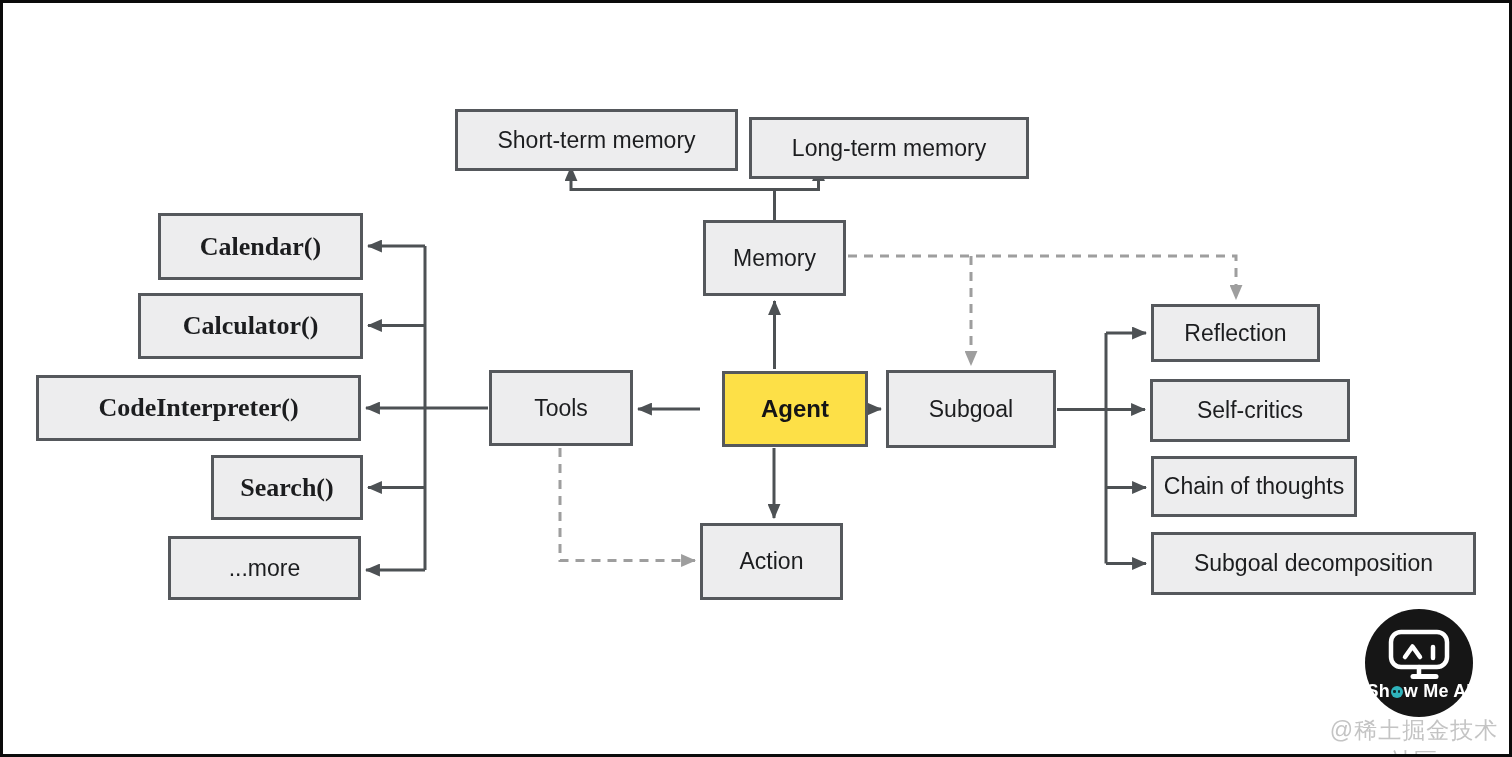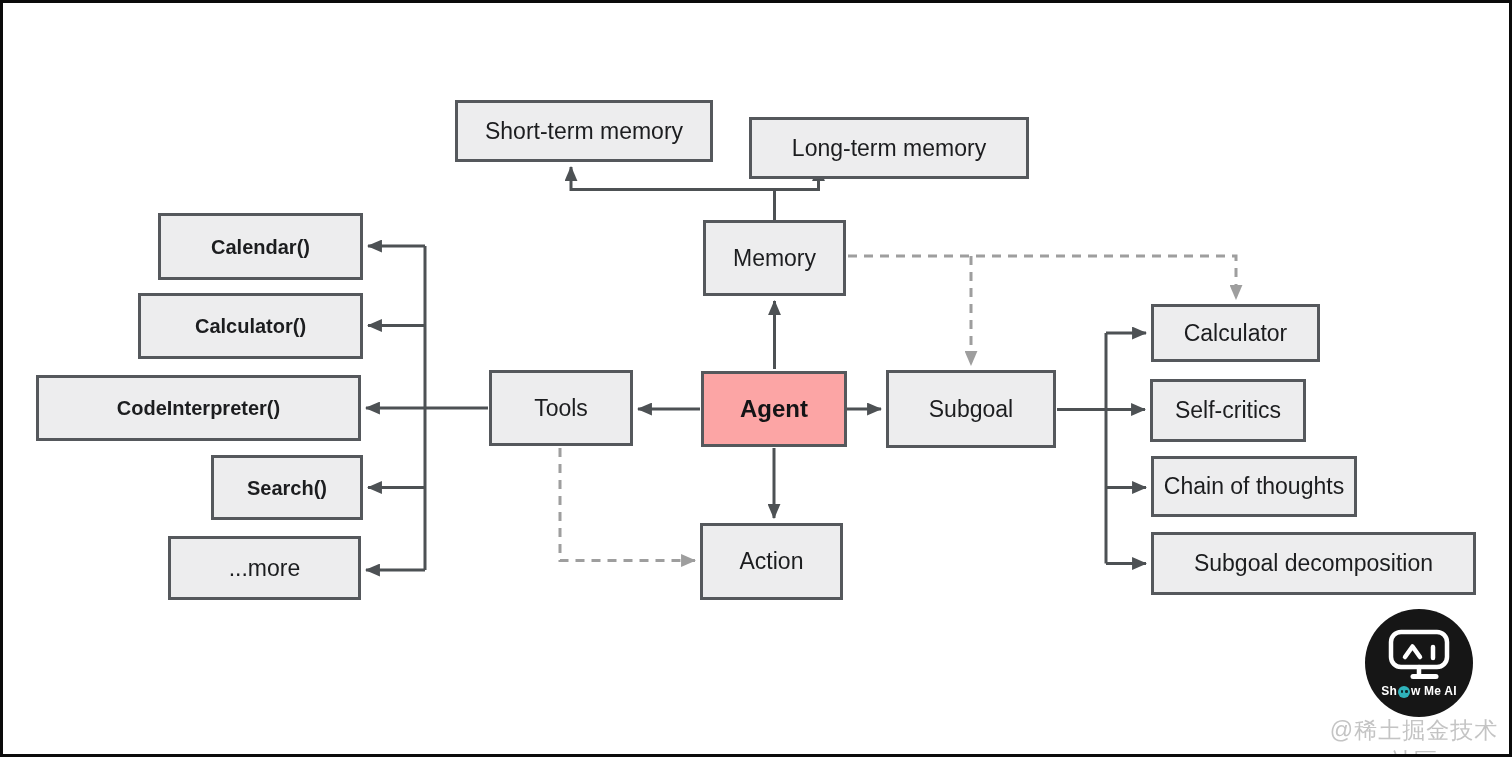--- a/index.html
+++ b/index.html
@@ -9,34 +9,34 @@
     font-family:"Liberation Sans", sans-serif;
   }
   .wires{position:absolute;left:0;top:0;width:1512px;height:757px;}
   .node{
     position:absolute;box-sizing:border-box;
     background:#ededee;border:3px solid #55585c;
     display:flex;align-items:center;justify-content:center;
     color:#1c1d1f;font-size:23px;line-height:1;white-space:nowrap;
   }
   .mono{
-    font-family:Liberation Sans, sans-serif;
-    font-weight:bold;font-size:20px;
+    font-family:Liberation Serif, serif;
+    font-weight:bold;font-size:26px;
   }
-  .agent{background:#fca5a5;font-weight:bold;font-size:24px;color:#141416;}
+  .agent{background:#fde047;font-weight:bold;font-size:24px;color:#141416;margin-left:21px;}
   
   .logo{
     position:absolute;left:1362px;top:606px;width:108px;height:108px;
     background:#161616;border-radius:50%;
   }
   .logo svg{position:absolute;left:0;top:0;}
   .logo-text{
     position:absolute;left:0;right:0;top:72px;height:20px;
     display:flex;align-items:center;justify-content:center;
-    color:#ffffff;font-weight:bold;font-size:12px;letter-spacing:0.2px;
+    color:#ffffff;font-weight:bold;font-size:18px;letter-spacing:0.2px;
   }
   .robot-o{
     position:relative;display:inline-block;width:12px;height:12px;
     background:#2fb3bb;border-radius:50%;margin:0 1px;top:1px;
   }
   .robot-o::before,.robot-o::after{
     content:"";position:absolute;top:4px;width:2.5px;height:2.5px;
     background:#10282b;border-radius:50%;
   }
   .robot-o::before{left:2.5px;}
@@ -81,37 +81,37 @@
       <path d="M1103 484.5 L1143 484.5" marker-end="url(#ah)"></path>
       <path d="M1103 560.5 L1143 560.5" marker-end="url(#ah)"></path>
     </g>
     <g stroke="#9e9e9e" stroke-width="3" fill="none" stroke-dasharray="9 7">
       <path d="M845 253 L1233 253 L1233 296" marker-end="url(#ahg)"></path>
       <path d="M968 253 L968 362" marker-end="url(#ahg)"></path>
       <path d="M557 445 L557 557.5 L692 557.5" marker-end="url(#ahg)"></path>
     </g>
   </svg>
 
-  <div class="node" style="left:452px;top:97px;width:258px;height:62px">Short-term memory</div>
+  <div class="node" style="left:452px;top:106px;width:283px;height:62px">Short-term memory</div>
 
   <div class="node" style="left:746px;top:114px;width:280px;height:62px">Long-term memory</div>
 
   <div class="node" style="left:700px;top:217px;width:143px;height:76px">Memory</div>
 
   <div class="node agent" style="left:698px;top:368px;width:146px;height:76px">Agent</div>
 
   <div class="node" style="left:486px;top:367px;width:144px;height:76px">Tools</div>
 
   <div class="node" style="left:697px;top:520px;width:143px;height:77px">Action</div>
 
   <div class="node" style="left:883px;top:367px;width:170px;height:78px">Subgoal</div>
 
-  <div class="node" style="left:1148px;top:301px;width:169px;height:58px">Calculator</div>
+  <div class="node" style="left:1148px;top:301px;width:169px;height:58px">Reflection</div>
 
-  <div class="node" style="left:1147px;top:376px;width:156px;height:63px">Self-critics</div>
+  <div class="node" style="left:1147px;top:376px;width:200px;height:63px">Self-critics</div>
 
   <div class="node" style="left:1148px;top:453px;width:206px;height:61px">Chain of thoughts</div>
 
   <div class="node" style="left:1148px;top:529px;width:325px;height:63px">Subgoal decomposition</div>
 
   <div class="node mono" style="left:155px;top:210px;width:205px;height:67px">Calendar()</div>
 
   <div class="node mono" style="left:135px;top:290px;width:225px;height:66px">Calculator()</div>
 
   <div class="node mono" style="left:33px;top:372px;width:325px;height:66px">CodeInterpreter()</div>

